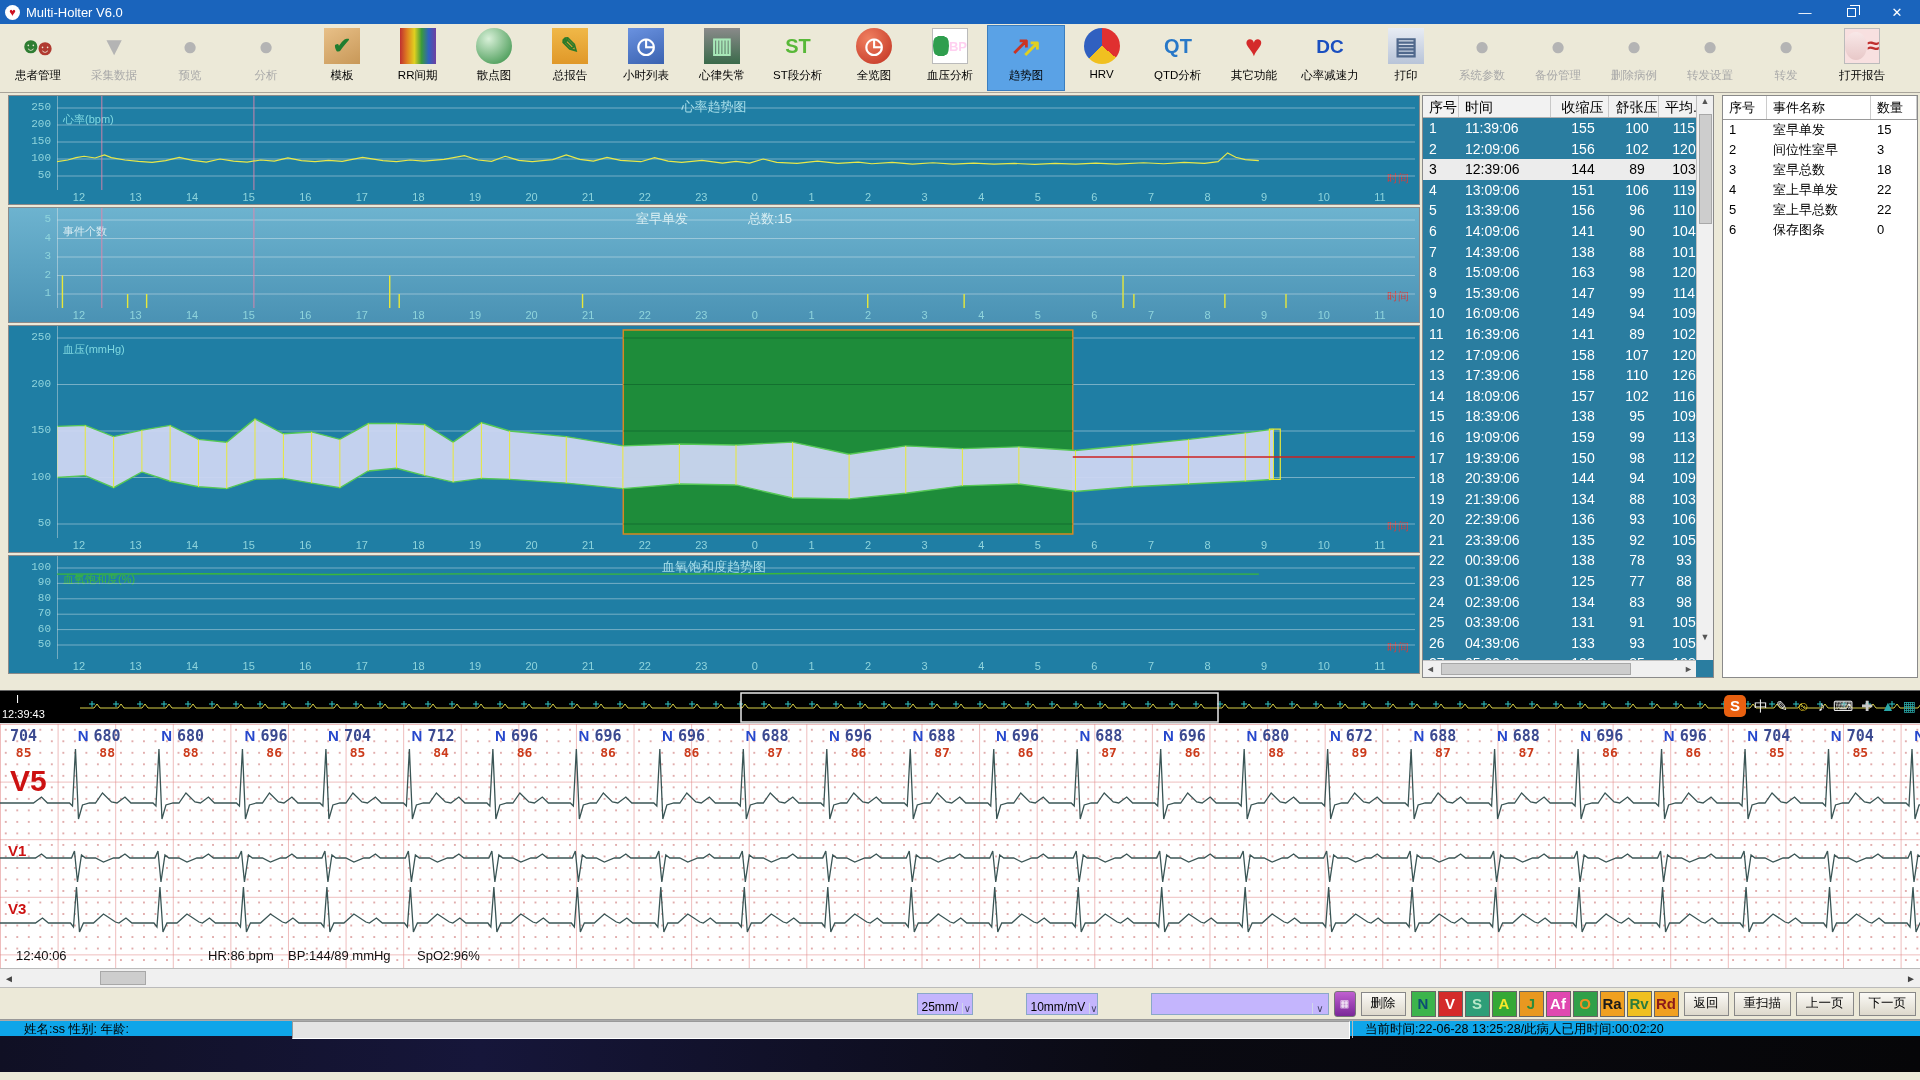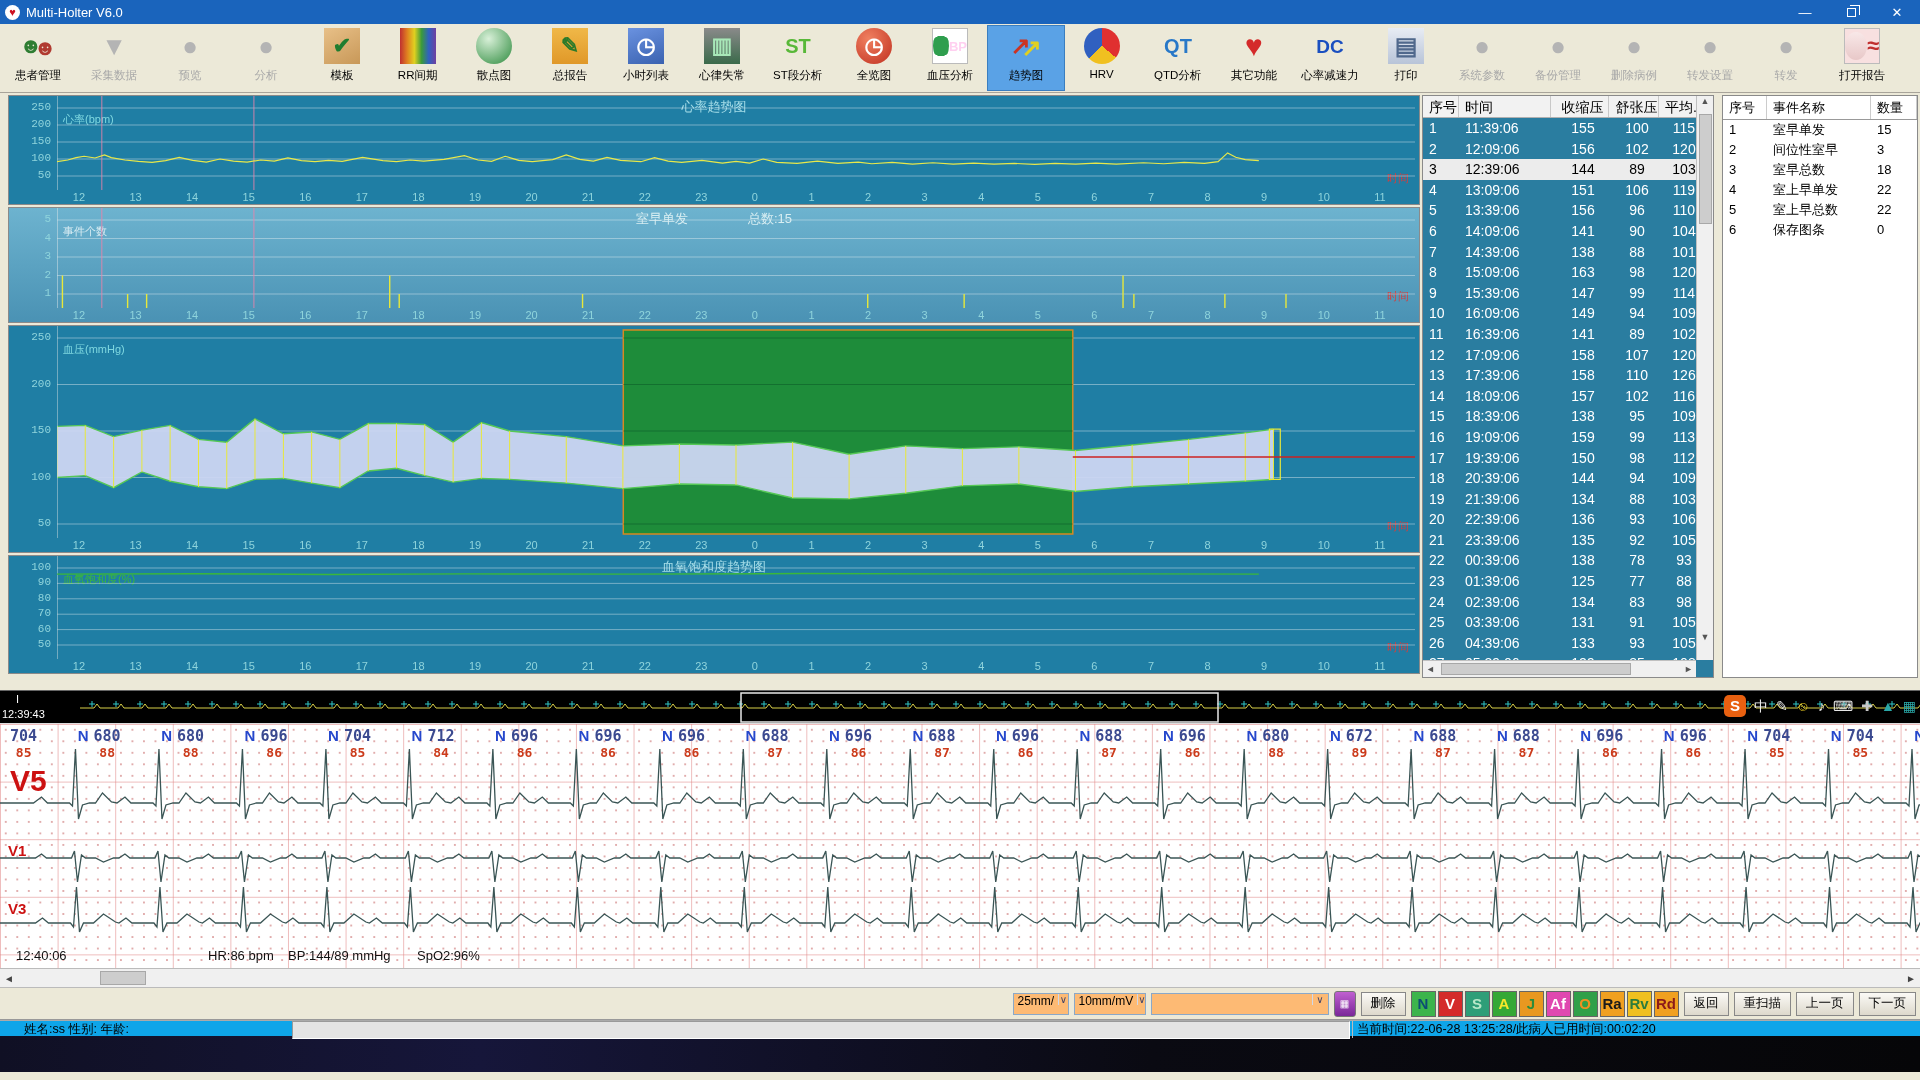--- a/index.html
+++ b/index.html
@@ -79,32 +79,32 @@
   .leadlab{position:absolute;color:#cc1111;font-weight:bold;z-index:2;}
   .efoot span{position:absolute;bottom:5px;color:#111;font-size:13px;z-index:2;}
 
   
   .hscroll{height:20px;background:#f0f0f0;border-top:1px solid #bbb;border-bottom:1px solid #bbb;position:relative;font-size:10px;color:#444;}
   .hs-arrow{position:absolute;top:0;width:18px;height:100%;display:flex;align-items:center;justify-content:center;}
   .hs-thumb{position:absolute;left:100px;top:2px;width:46px;height:14px;background:#cdcdcd;border:1px solid #a8a8a8;}
 
   
   .bottombar{height:32px;background:#ece9d8;border-bottom:1px solid #999;display:flex;align-items:center;justify-content:flex-end;padding-right:4px;gap:5px;}
-  .combo{height:22px;background:#fdba74;border:1px solid #8aa8c8;display:flex;align-items:flex-start;font-size:12px;color:#000;}
+  .combo{height:22px;background:#c4b5fd;border:1px solid #8aa8c8;display:flex;align-items:flex-end;font-size:12px;color:#000;margin-left:48px;}
   .combo .ct{padding:0 4px;flex:1;white-space:nowrap;}
   .combo .cv{width:16px;text-align:center;color:#446;font-size:10px;border-left:1px solid #d0d8e8;}
   .snapbtn{width:22px;height:26px;border:1px solid #777;border-radius:3px;background:linear-gradient(180deg,#c060d0,#7a2898);display:flex;align-items:center;justify-content:center;color:#fff;font-size:10px;}
   .graybtn{height:24px;border:1px solid #888;background:linear-gradient(180deg,#fbfaf6,#ddd9cc);font-size:12.5px;color:#000;display:flex;align-items:center;justify-content:center;padding:0 9px;}
   .lbtn{width:25px;height:26px;border:1px solid #666;font-weight:bold;font-size:15px;display:flex;align-items:center;justify-content:center;}
 
   
   .statusbar{height:16px;background:#0ea5e9;border-top:1px solid #aaa;display:flex;font-size:12.5px;color:#000;align-items:flex-start;}
   .sb-left{width:292px;padding-left:24px;}
   .sb-mid{width:1058px;height:18px;margin-right:2px;background:#e4e4e4;border:1px solid;border-color:#9a9a9a #fff #fff #9a9a9a;}
-  .sb-right{flex:1;padding-left:4px;border-left:1px solid #bbb;}
+  .sb-right{flex:1;padding-left:12px;border-left:1px solid #bbb;}
   .taskbar{height:36px;background:linear-gradient(90deg,#101024 0%,#16163a 25%,#0a0a12 60%,#060608 100%);}
 </style>
 </head>
 <body>
 
 <div class="titlebar">
   <div class="app-logo">♥</div>
   <span>Multi-Holter  V6.0</span>
   <div class="win-btns">
     <div class="win-btn">—</div>

